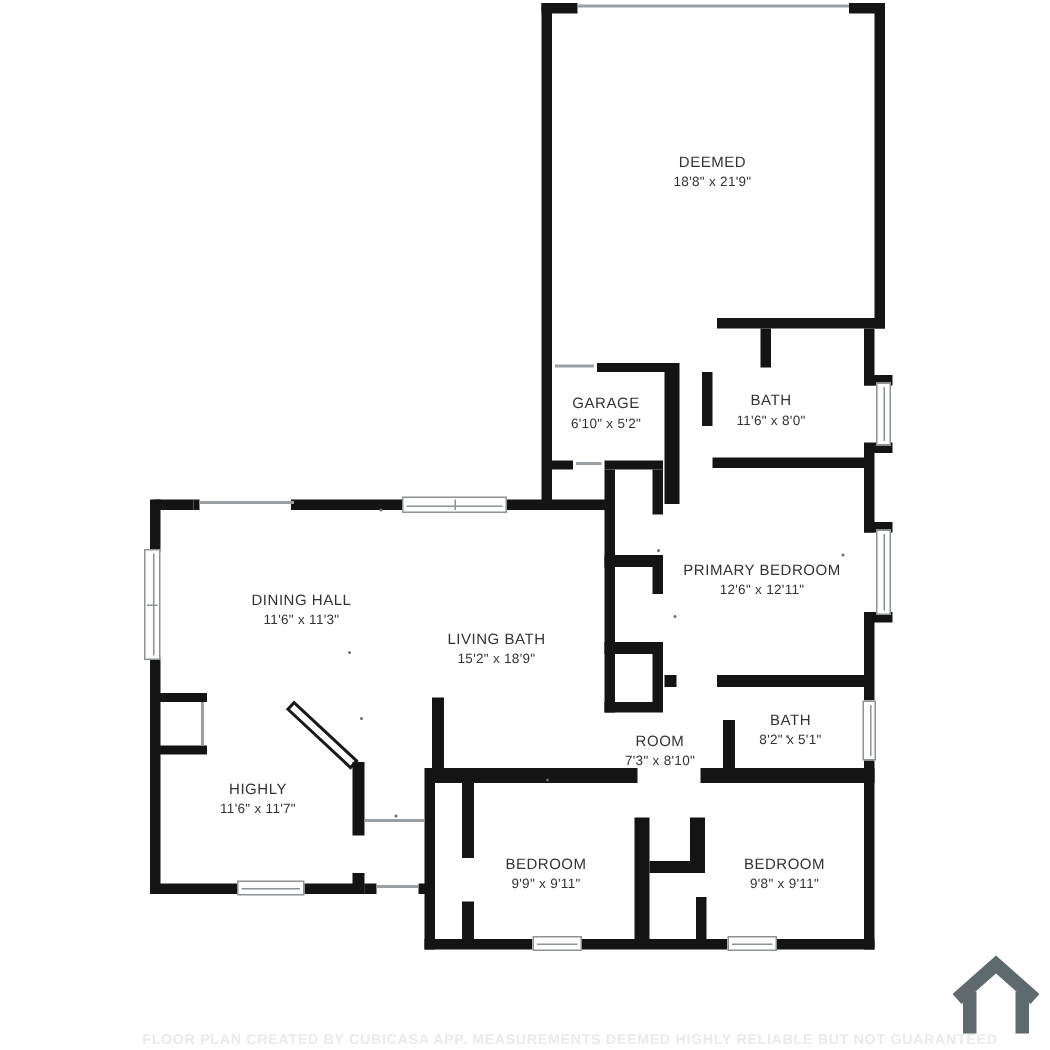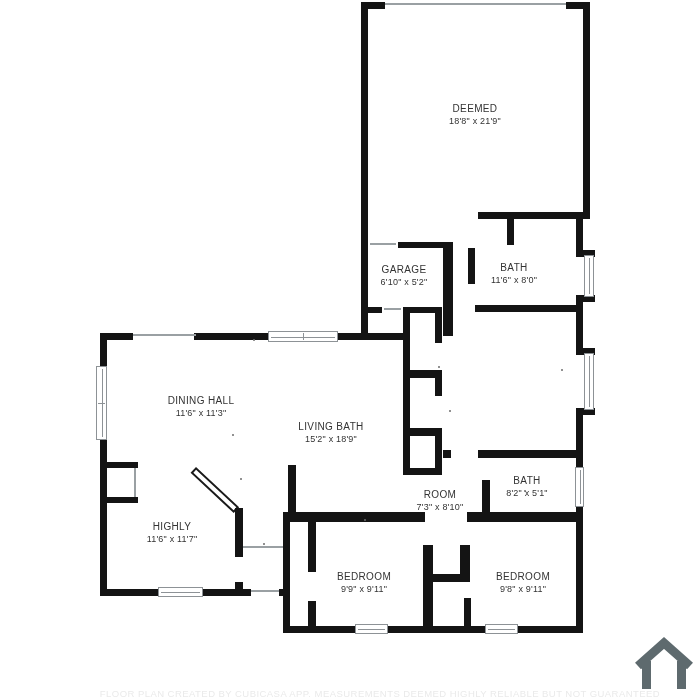--- a/index.html
+++ b/index.html
@@ -30,20 +30,24 @@
     <span class="rn">DEEMED</span>
     <span class="rd">18'8" x 21'9"</span>
   </div>
   <div class="room-label" style="left: 404px; top: 276px; color: rgb(51, 51, 51);">
     <span class="rn">GARAGE</span>
     <span class="rd">6'10" x 5'2"</span>
   </div>
   <div class="room-label" style="left: 514px; top: 274px; color: rgb(51, 51, 51);">
     <span class="rn">BATH</span>
     <span class="rd">11'6" x 8'0"</span>
+  </div>
+  <div class="room-label" style="left: 508px; top: 387px; color: rgb(51, 51, 51);">
+    <span class="rn">PRIMARY BEDROOM</span>
+    <span class="rd">12'6" x 12'11"</span>
   </div>
   <div class="room-label" style="left: 201px; top: 407px; color: rgb(51, 51, 51);">
     <span class="rn">DINING HALL</span>
     <span class="rd">11'6" x 11'3"</span>
   </div>
   <div class="room-label" style="left: 331px; top: 433px; color: rgb(51, 51, 51);">
     <span class="rn">LIVING BATH</span>
     <span class="rd">15'2" x 18'9"</span>
   </div>
   <div class="room-label" style="left: 172px; top: 533px; color: rgb(51, 51, 51);">
@@ -163,19 +167,19 @@
     <div class="dot" style="left: 232px; top: 434px;"></div>
     <div class="dot" style="left: 240px; top: 478px;"></div>
     <div class="dot" style="left: 438px; top: 366px;"></div>
     <div class="dot" style="left: 449px; top: 410px;"></div>
     <div class="dot" style="left: 561px; top: 369px;"></div>
     <div class="dot" style="left: 524px; top: 490px;"></div>
     <div class="dot" style="left: 364px; top: 519px;"></div>
     <div class="dot" style="left: 263px; top: 543px;"></div>
   </div>
 
-<div id="disclaimer" style="color: rgb(234, 234, 234);">FLOOR PLAN CREATED BY CUBICASA APP. MEASUREMENTS DEEMED HIGHLY RELIABLE BUT NOT GUARANTEED</div>
+<div id="disclaimer" style="color: rgb(234, 234, 234); font-weight: bold;">FLOOR PLAN CREATED BY CUBICASA APP. MEASUREMENTS DEEMED HIGHLY RELIABLE BUT NOT GUARANTEED</div>
 
 <svg id="logo" viewBox="0 0 62 62">
   <polyline class="logo-stroke" points="5,32 31,9 57,32" fill="none" stroke="#5e6a6e" stroke-width="9"></polyline>
   <rect class="logo-fill" x="9" y="27" width="9" height="28" fill="#5e6a6e"></rect>
   <rect class="logo-fill" x="44" y="27" width="9" height="28" fill="#5e6a6e"></rect>
 </svg>
 
 </body></html>

